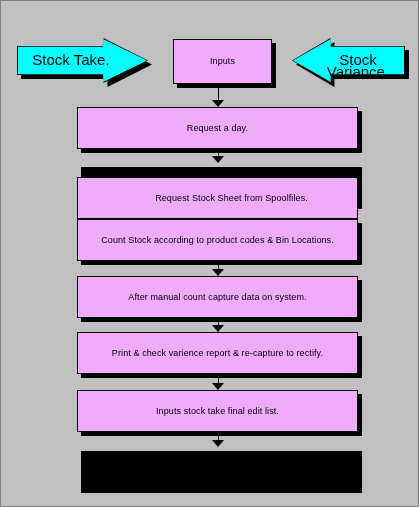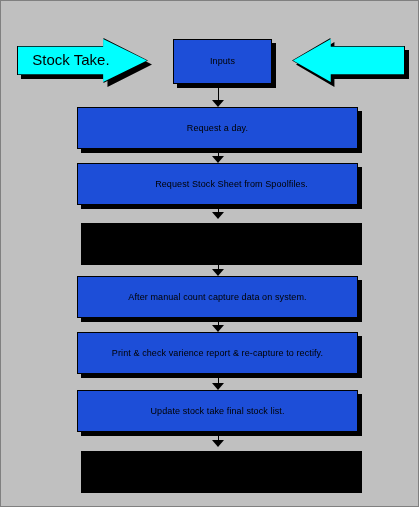--- a/index.html
+++ b/index.html
@@ -15,21 +15,21 @@
     box-sizing: border-box;
     border: 1px solid #808080;
     overflow: hidden;
     font-family: "Liberation Sans", "DejaVu Sans", sans-serif;
   }
 
   
   .node {
     position: absolute;
     box-sizing: border-box;
-    background: #1d4ed8;
+    background: #f0abfc;
     border: 1px solid #000000;
     display: flex;
     align-items: center;
     justify-content: center;
     text-align: center;
     color: #000000;
     font-size: 9px;
     line-height: 13px;
     letter-spacing: 0.1px;
     padding: 0 8px;
@@ -111,20 +111,21 @@
   <div class="arrow-outline arrow-right" style="left:16px; top:37px; width:131px; height:45px;"></div>
   <div class="arrow-shape arrow-right" style="left:17px; top:38px; width:129px; height:43px;"></div>
   <div class="arrow-label" style="left:17px; top:53px; width:106px;">Stock Take.</div>
 
   <div class="shadow" style="left:176px; top:42px; width:99px; height:45px;"></div>
   <div class="node" style="left:172px; top:38px; width:99px; height:45px;">Inputs</div>
 
   <div class="arrow-outline arrow-left" style="left:295px; top:41px; width:113px; height:45px;"></div>
   <div class="arrow-outline arrow-left" style="left:291px; top:37px; width:113px; height:45px;"></div>
   <div class="arrow-shape arrow-left" style="left:292px; top:38px; width:111px; height:43px;"></div>
+  <div class="arrow-label" style="left:312px; top:53px; width:90px;">Stock Variance.</div>
 
   <div class="connector" style="left:211px; top:83px; height:23px;">
     <div class="stem" style="height:16px;"></div>
     <div class="head" style="top:16px;"></div>
   </div>
   <div class="connector" style="left:211px; top:148px; height:14px;">
     <div class="stem" style="height:7px;"></div>
     <div class="head" style="top:7px;"></div>
   </div>
   <div class="connector" style="left:211px; top:204px; height:14px;">
@@ -145,28 +146,29 @@
   </div>
   <div class="connector" style="left:211px; top:432px; height:14px;">
     <div class="stem" style="height:7px;"></div>
     <div class="head" style="top:7px;"></div>
   </div>
 
   <div class="shadow" style="left:80px; top:110px; width:281px; height:42px;"></div>
   <div class="node" style="left:76px; top:106px; width:281px; height:42px;">Request a day.</div>
 
   <div class="shadow" style="left:80px; top:166px; width:281px; height:42px;"></div>
-  <div class="node" style="left:76px; top:162px; width:281px; height:42px;padding-left:36px;">Request Stock Sheet from Spoolfiles.</div>
+  <div class="node" style="left:76px; top:176px; width:281px; height:42px;padding-left:36px;">Request Stock Sheet from Spoolfiles.</div>
 
   <div class="shadow" style="left:80px; top:222px; width:281px; height:42px;"></div>
+  <div class="node" style="left:76px; top:218px; width:281px; height:42px;">Count Stock according to product codes &amp; Bin Locations.</div>
 
   <div class="shadow" style="left:80px; top:279px; width:281px; height:42px;"></div>
   <div class="node" style="left:76px; top:275px; width:281px; height:42px;">After manual count capture data on system.</div>
 
   <div class="shadow" style="left:80px; top:335px; width:281px; height:42px;"></div>
   <div class="node" style="left:76px; top:331px; width:281px; height:42px;">Print &amp; check varience report &amp; re-capture to rectify.</div>
 
   <div class="shadow" style="left:80px; top:393px; width:281px; height:42px;"></div>
-  <div class="node" style="left:76px; top:389px; width:281px; height:42px;">Update stock take final stock list.</div>
+  <div class="node" style="left:76px; top:389px; width:281px; height:42px;">Inputs stock take final edit list.</div>
 
   <div class="shadow" style="left:80px; top:450px; width:281px; height:42px;"></div>
 
 </div>
 
 </body></html>

